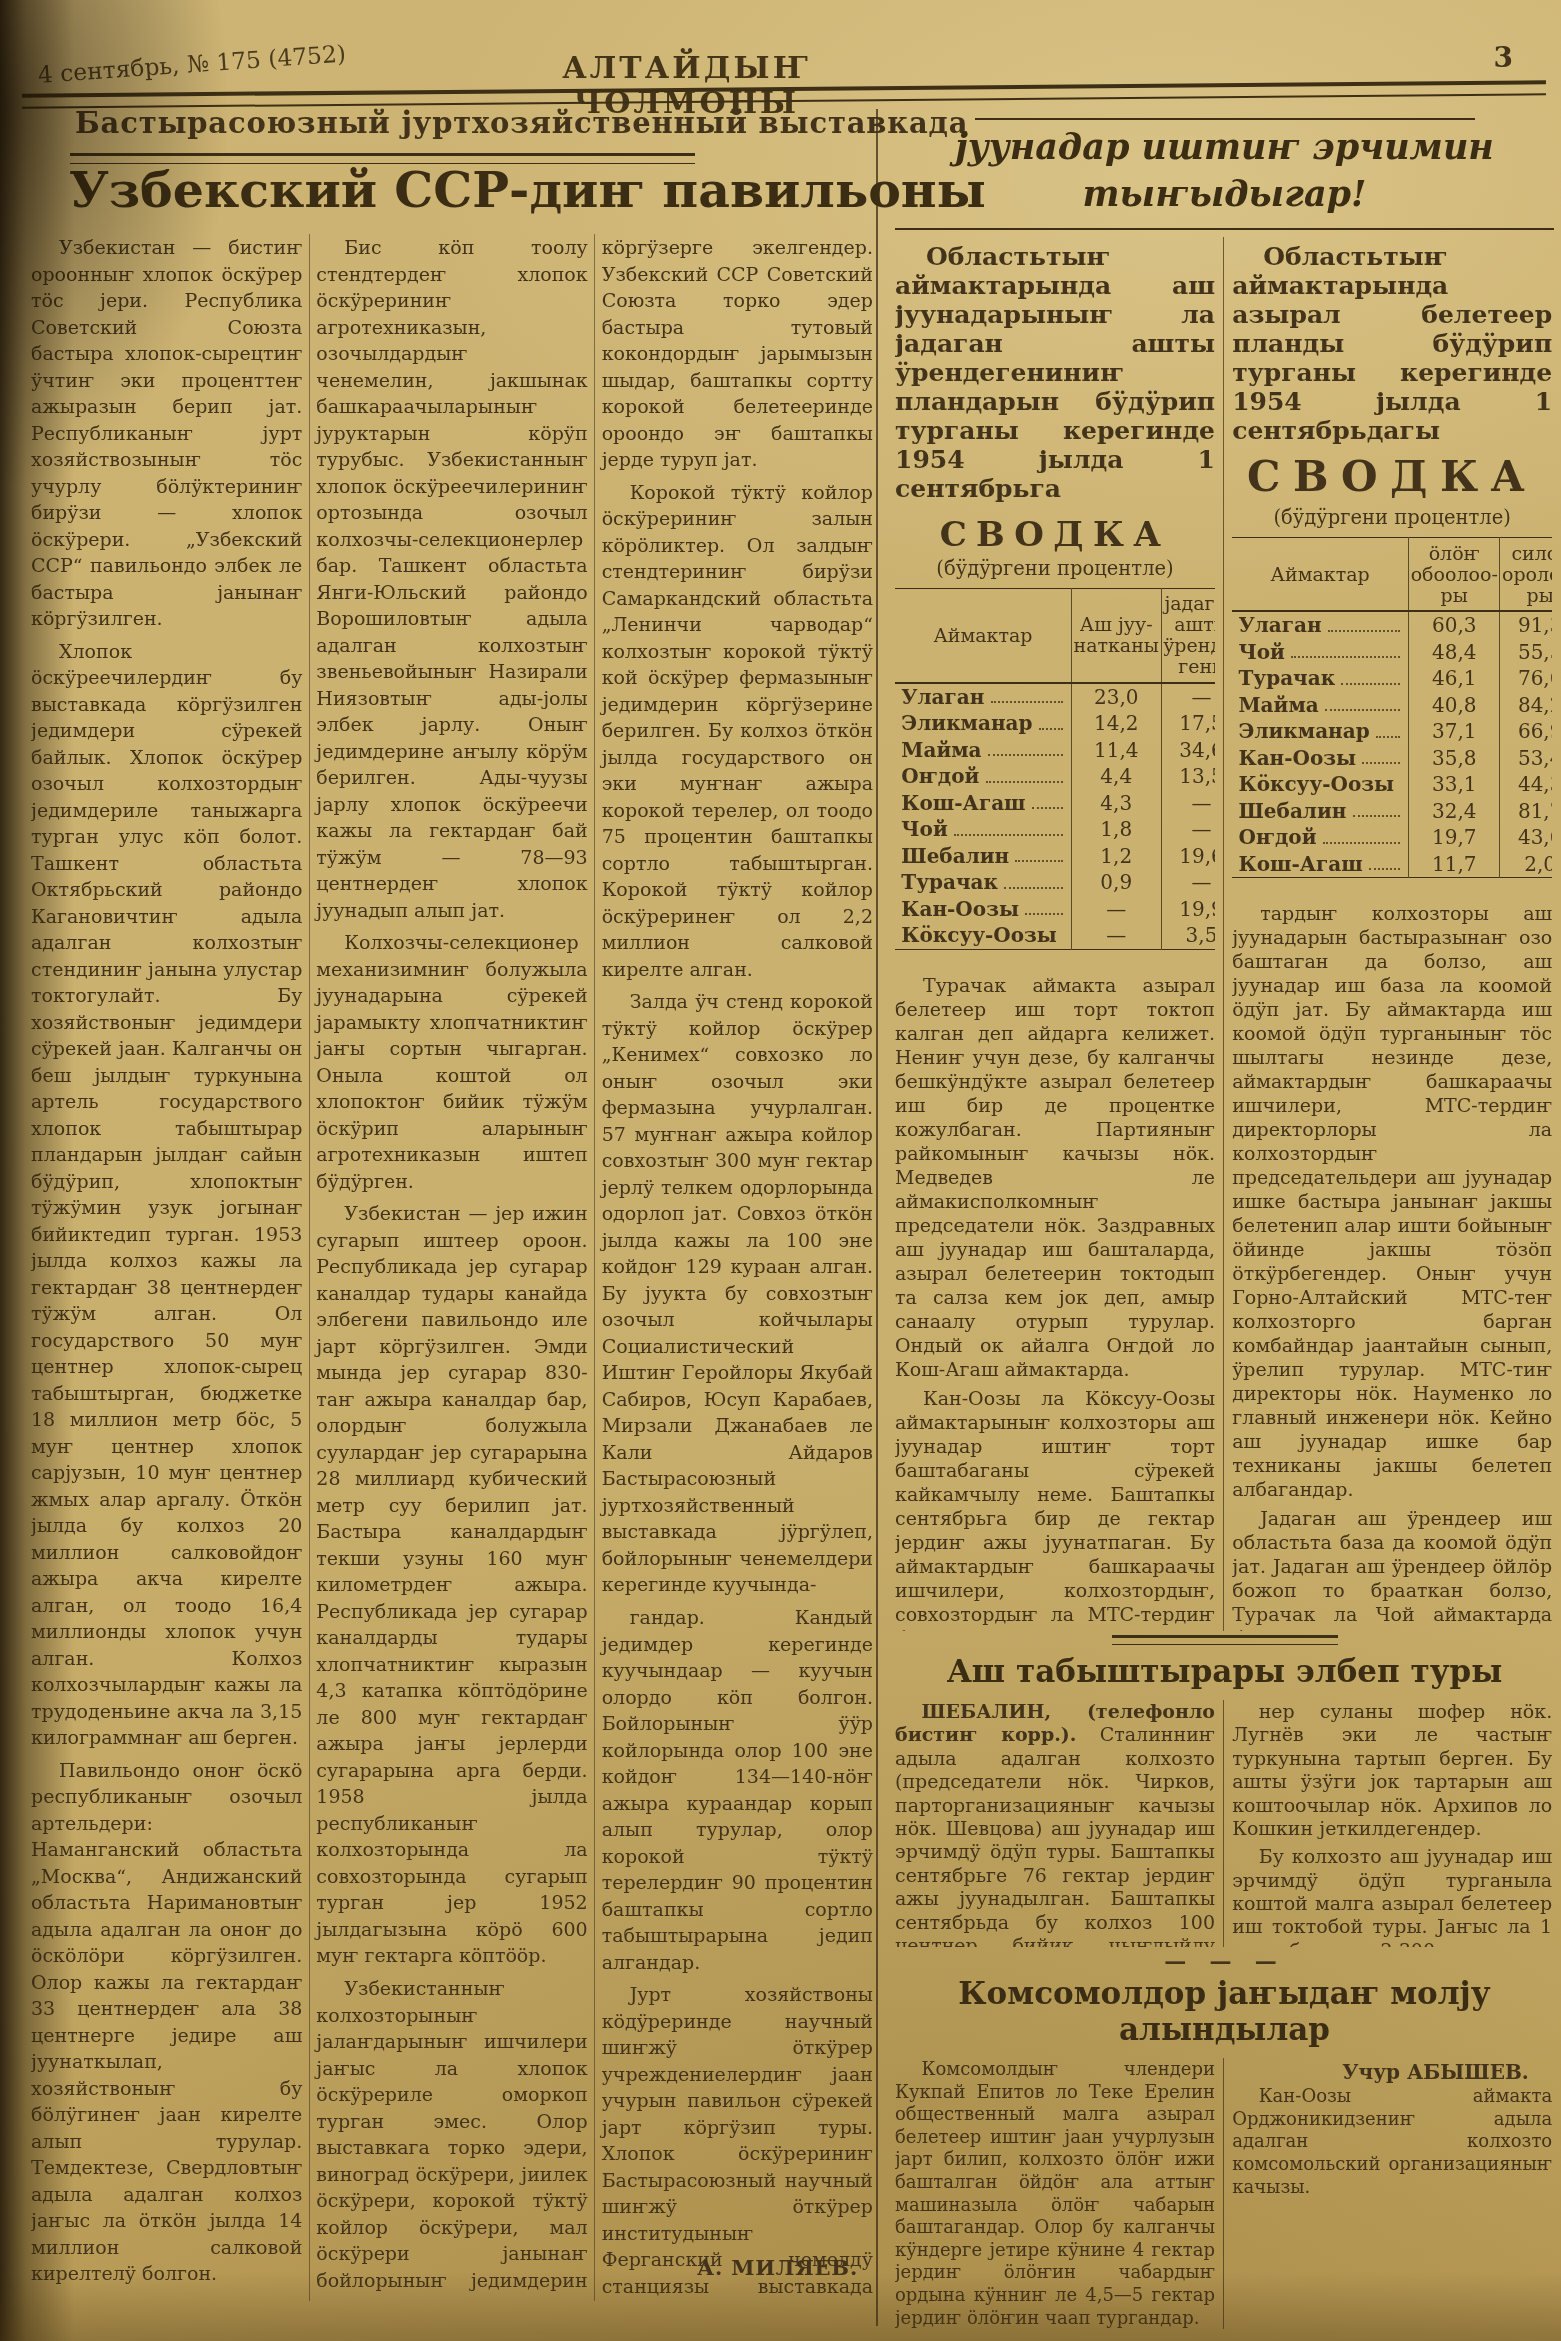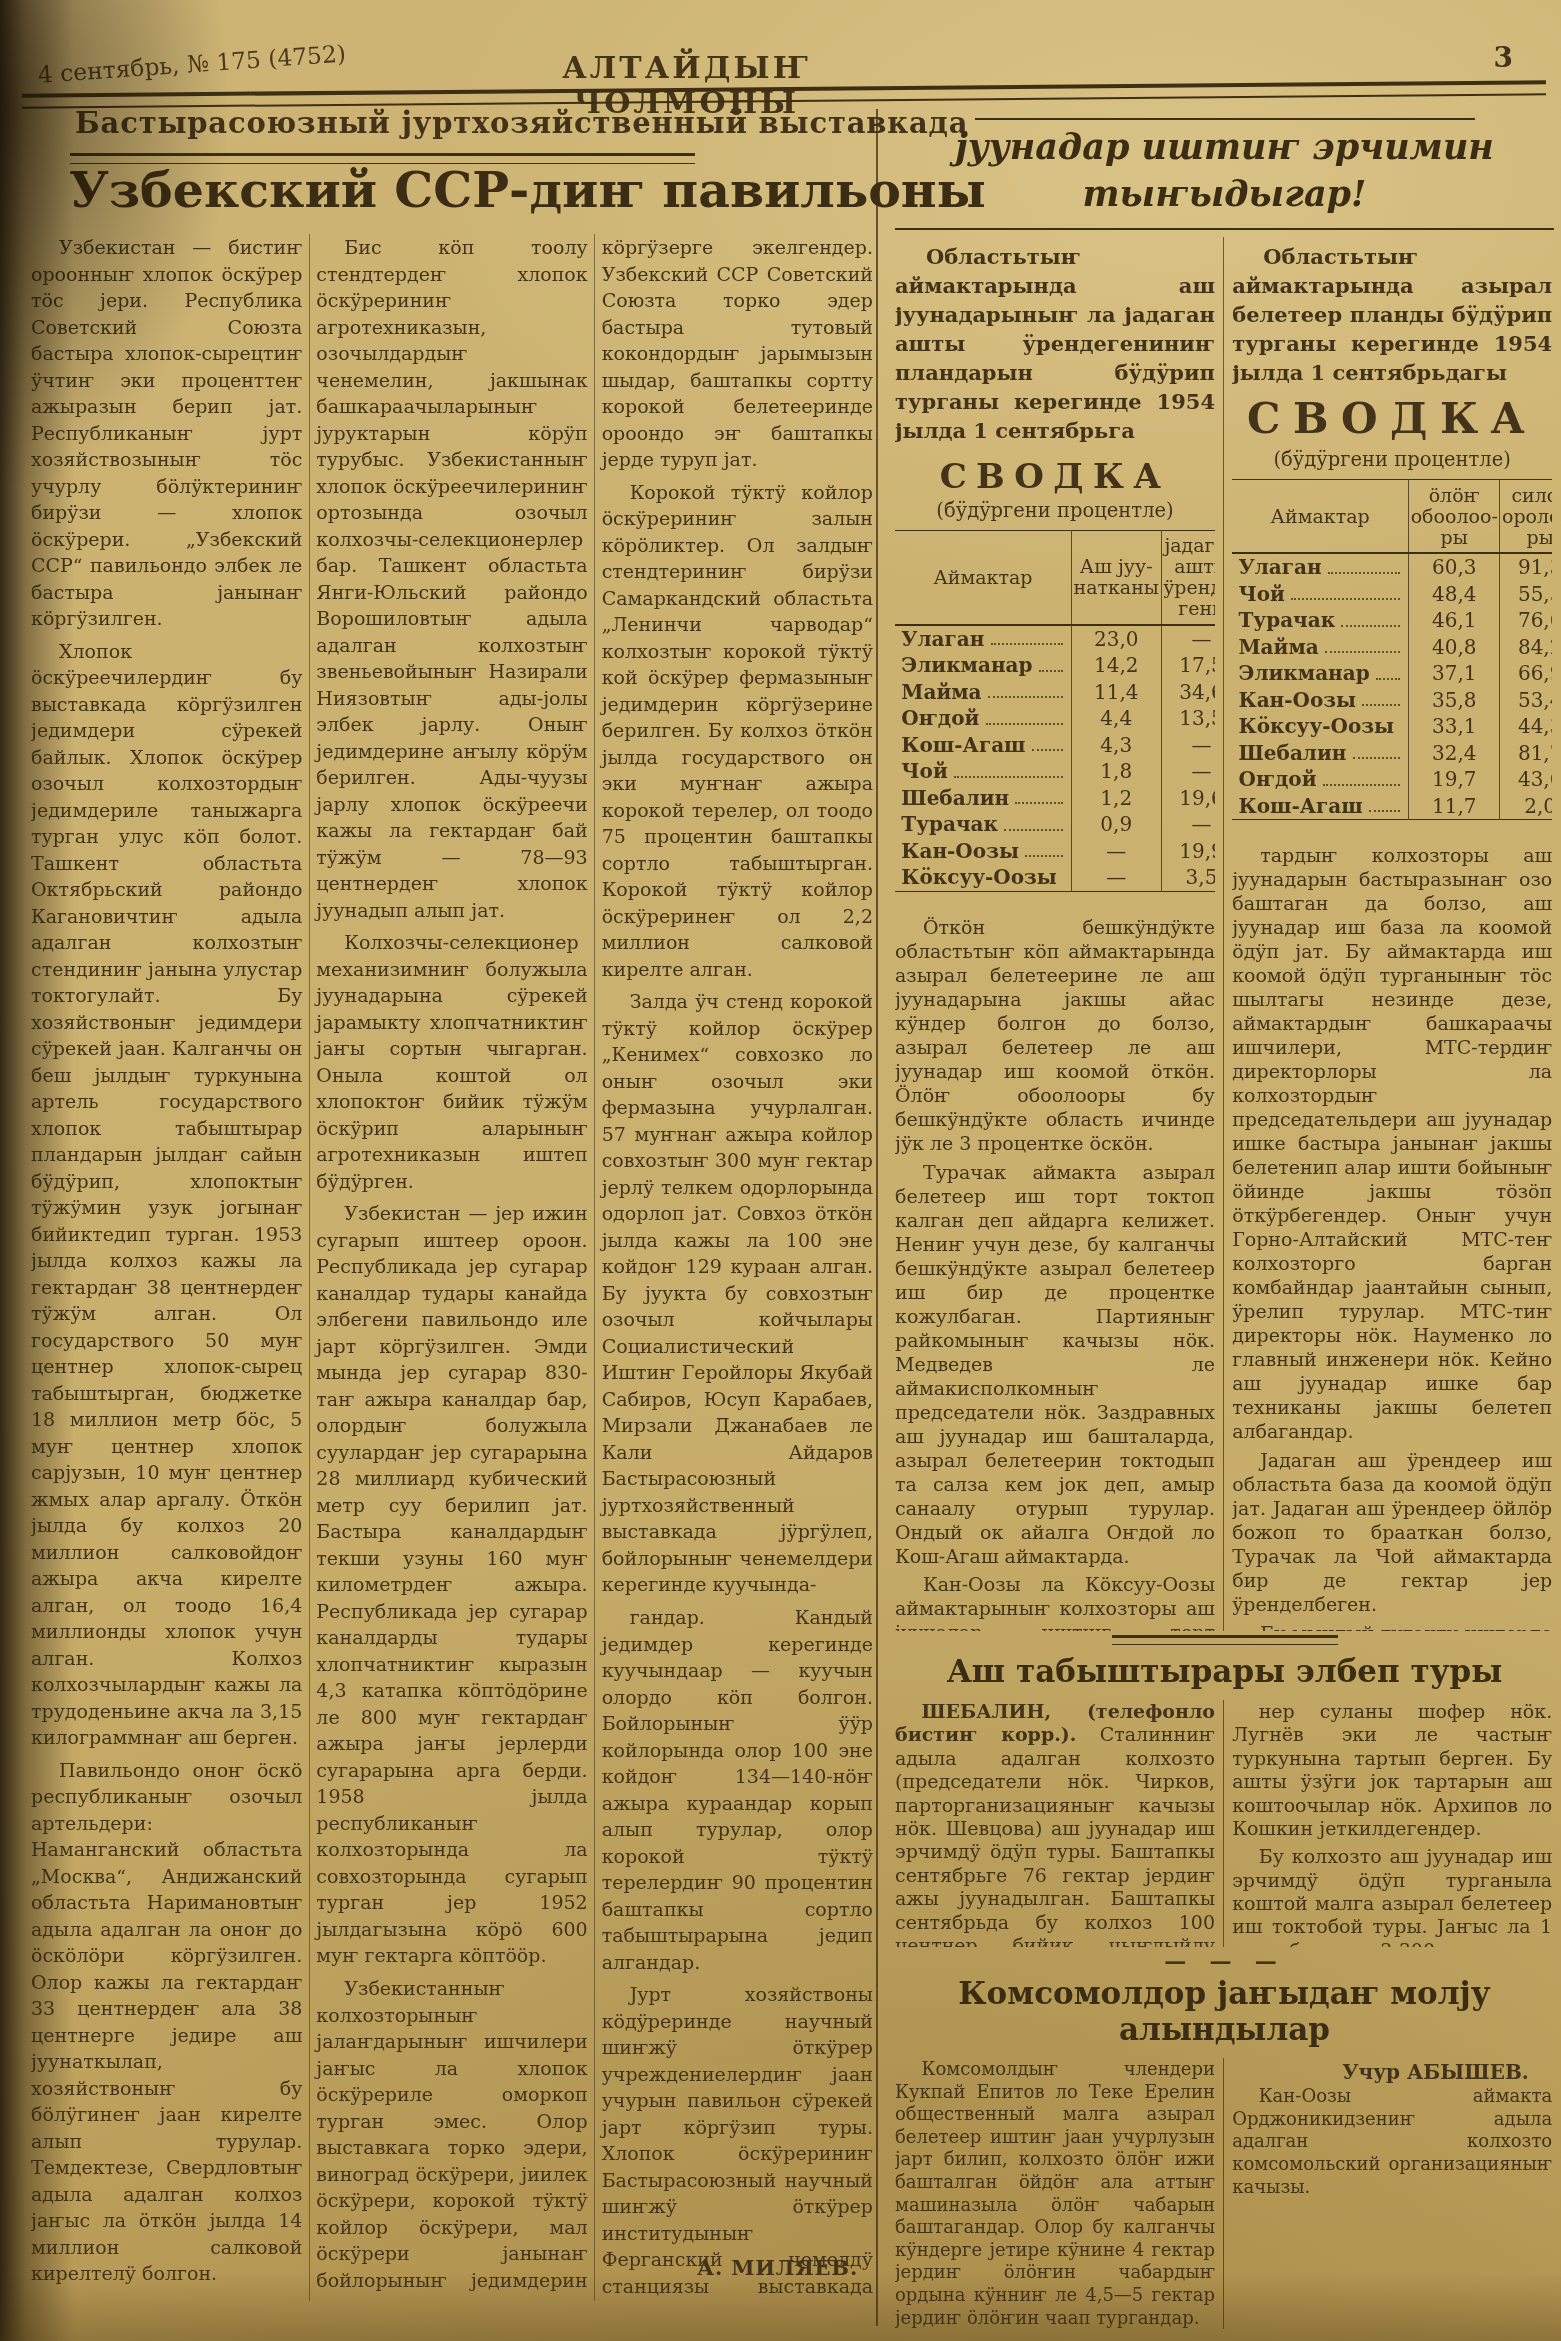--- a/index.html
+++ b/index.html
@@ -40,21 +40,21 @@
   .main-vrule{position:absolute;left:876px;top:109px;width:2.3px;height:2217px;background:rgba(61,47,21,.75);}
   
   .lead-head{position:absolute;left:898px;top:116px;width:653px;text-align:center;
     font-style:italic;font-weight:bold;font-size:35px;line-height:47px;color:#3b2d13;}
   .lead-mid-rule{width:500px;height:2.3px;margin:1.6px auto 3.1px;background:#3d2f15;}
   .lead-bottom-rule{position:absolute;left:895px;top:228px;width:659px;height:2.3px;background:#3d2f15;}
   
   .right-cols{position:absolute;left:895px;top:237px;width:659px;height:1394px;display:flex;overflow:hidden;}
   .rc{width:320px;overflow:hidden;}
   .rc-divider{width:1.6px;background:rgba(61,47,21,.7);margin:0 7.8px;}
-  .rc .intro{font-size:21px;line-height:29px;font-weight:bold;text-align:justify;text-indent:31px;margin:4.7px 0 4.7px;}
+  .rc .intro{font-size:25px;line-height:29px;font-weight:bold;text-align:justify;text-indent:31px;margin:4.7px 0 4.7px;}
   .svodka-title{text-align:center;font-weight:bold;font-size:34px;letter-spacing:9.4px;margin:11px 0 3.1px;}
   .svodka-title.big{font-size:42px;letter-spacing:12.5px;margin:7.8px 0 4.7px;}
   .svodka-sub{text-align:center;font-size:19.5px;margin:0 0 7.8px;}
   table.svodka{width:100%;border-collapse:collapse;border-top:1.6px solid #3d2f15;border-bottom:1.6px solid #3d2f15;}
   table.svodka th{font-weight:normal;font-size:19px;line-height:21px;white-space:pre-line;
     border-bottom:2.3px solid #3d2f15;padding:4.7px 1.6px;vertical-align:middle;text-align:center;}
   table.svodka th+th, table.svodka td+td{border-left:1.6px solid rgba(61,47,21,.8);}
   table.svodka td{font-size:20px;line-height:26.5px;padding:0 1.6px;text-align:center;vertical-align:middle;}
   td.rname{text-align:left;}
   .rname-flex{display:flex;align-items:flex-end;font-weight:bold;}
@@ -241,21 +241,20 @@
                   <span class="dots"></span>
                 </span>
               </td>
               <td>—</td>
               <td>3,5</td>
             </tr>
           </tbody>
       </table>
       <div class="rc-text">
 
-      <p>Ӧткӧн бешкӱндӱкте областьтыҥ кӧп аймактарында азырал белетеерине ле аш јуунадарына јакшы айас кӱндер болгон до болзо, азырал белетеер ле аш јуунадар иш коомой ӧткӧн. Ӧлӧҥ обоолооры бу бешкӱндӱкте область ичинде јӱк ле 3 процентке ӧскӧн.</p>
           <p>Турачак аймакта азырал белетеер иш торт токтоп калган деп айдарга келижет. Нениҥ учун дезе, бу калганчы бешкӱндӱкте азырал белетеер иш бир де процентке кожулбаган. Партияныҥ райкомыныҥ качызы нӧк. Медведев ле аймакисполкомныҥ председатели нӧк. Заздравных аш јуунадар иш башталарда, азырал белетеерин токтодып та салза кем јок деп, амыр санаалу отурып турулар. Ондый ок айалга Оҥдой ло Кош-Агаш аймактарда.</p>
           <p>Кан-Оозы ла Кӧксуу-Оозы аймактарыныҥ колхозторы аш јуунадар иштиҥ торт баштабаганы сӱрекей кайкамчылу неме. Баштапкы сентябрьга бир де гектар јердиҥ ажы јуунатпаган. Бу аймактардыҥ башкараачы ишчилери, колхозтордыҥ, совхозтордыҥ ла МТС-тердиҥ башкараачы ишчилери аш бышпаган деп амырзынып отурылар. Бу аймактарда ашты талдап јуунадар иш тӧзӧлбӧгӧн. Майма ла Эликманар аймак-</p>
         </div>
     </div>
     <div class="rc-divider"></div>
     <div class="rc">
       <p class="intro">Областьтыҥ аймактарында азырал белетеер планды бӱдӱрип турганы керегинде 1954 јылда 1 сентябрьдагы</p>
       <div class="svodka-title big">СВОДКА</div>
       <div class="svodka-sub">(бӱдӱргени процентле)</div>
       <table class="svodka">

